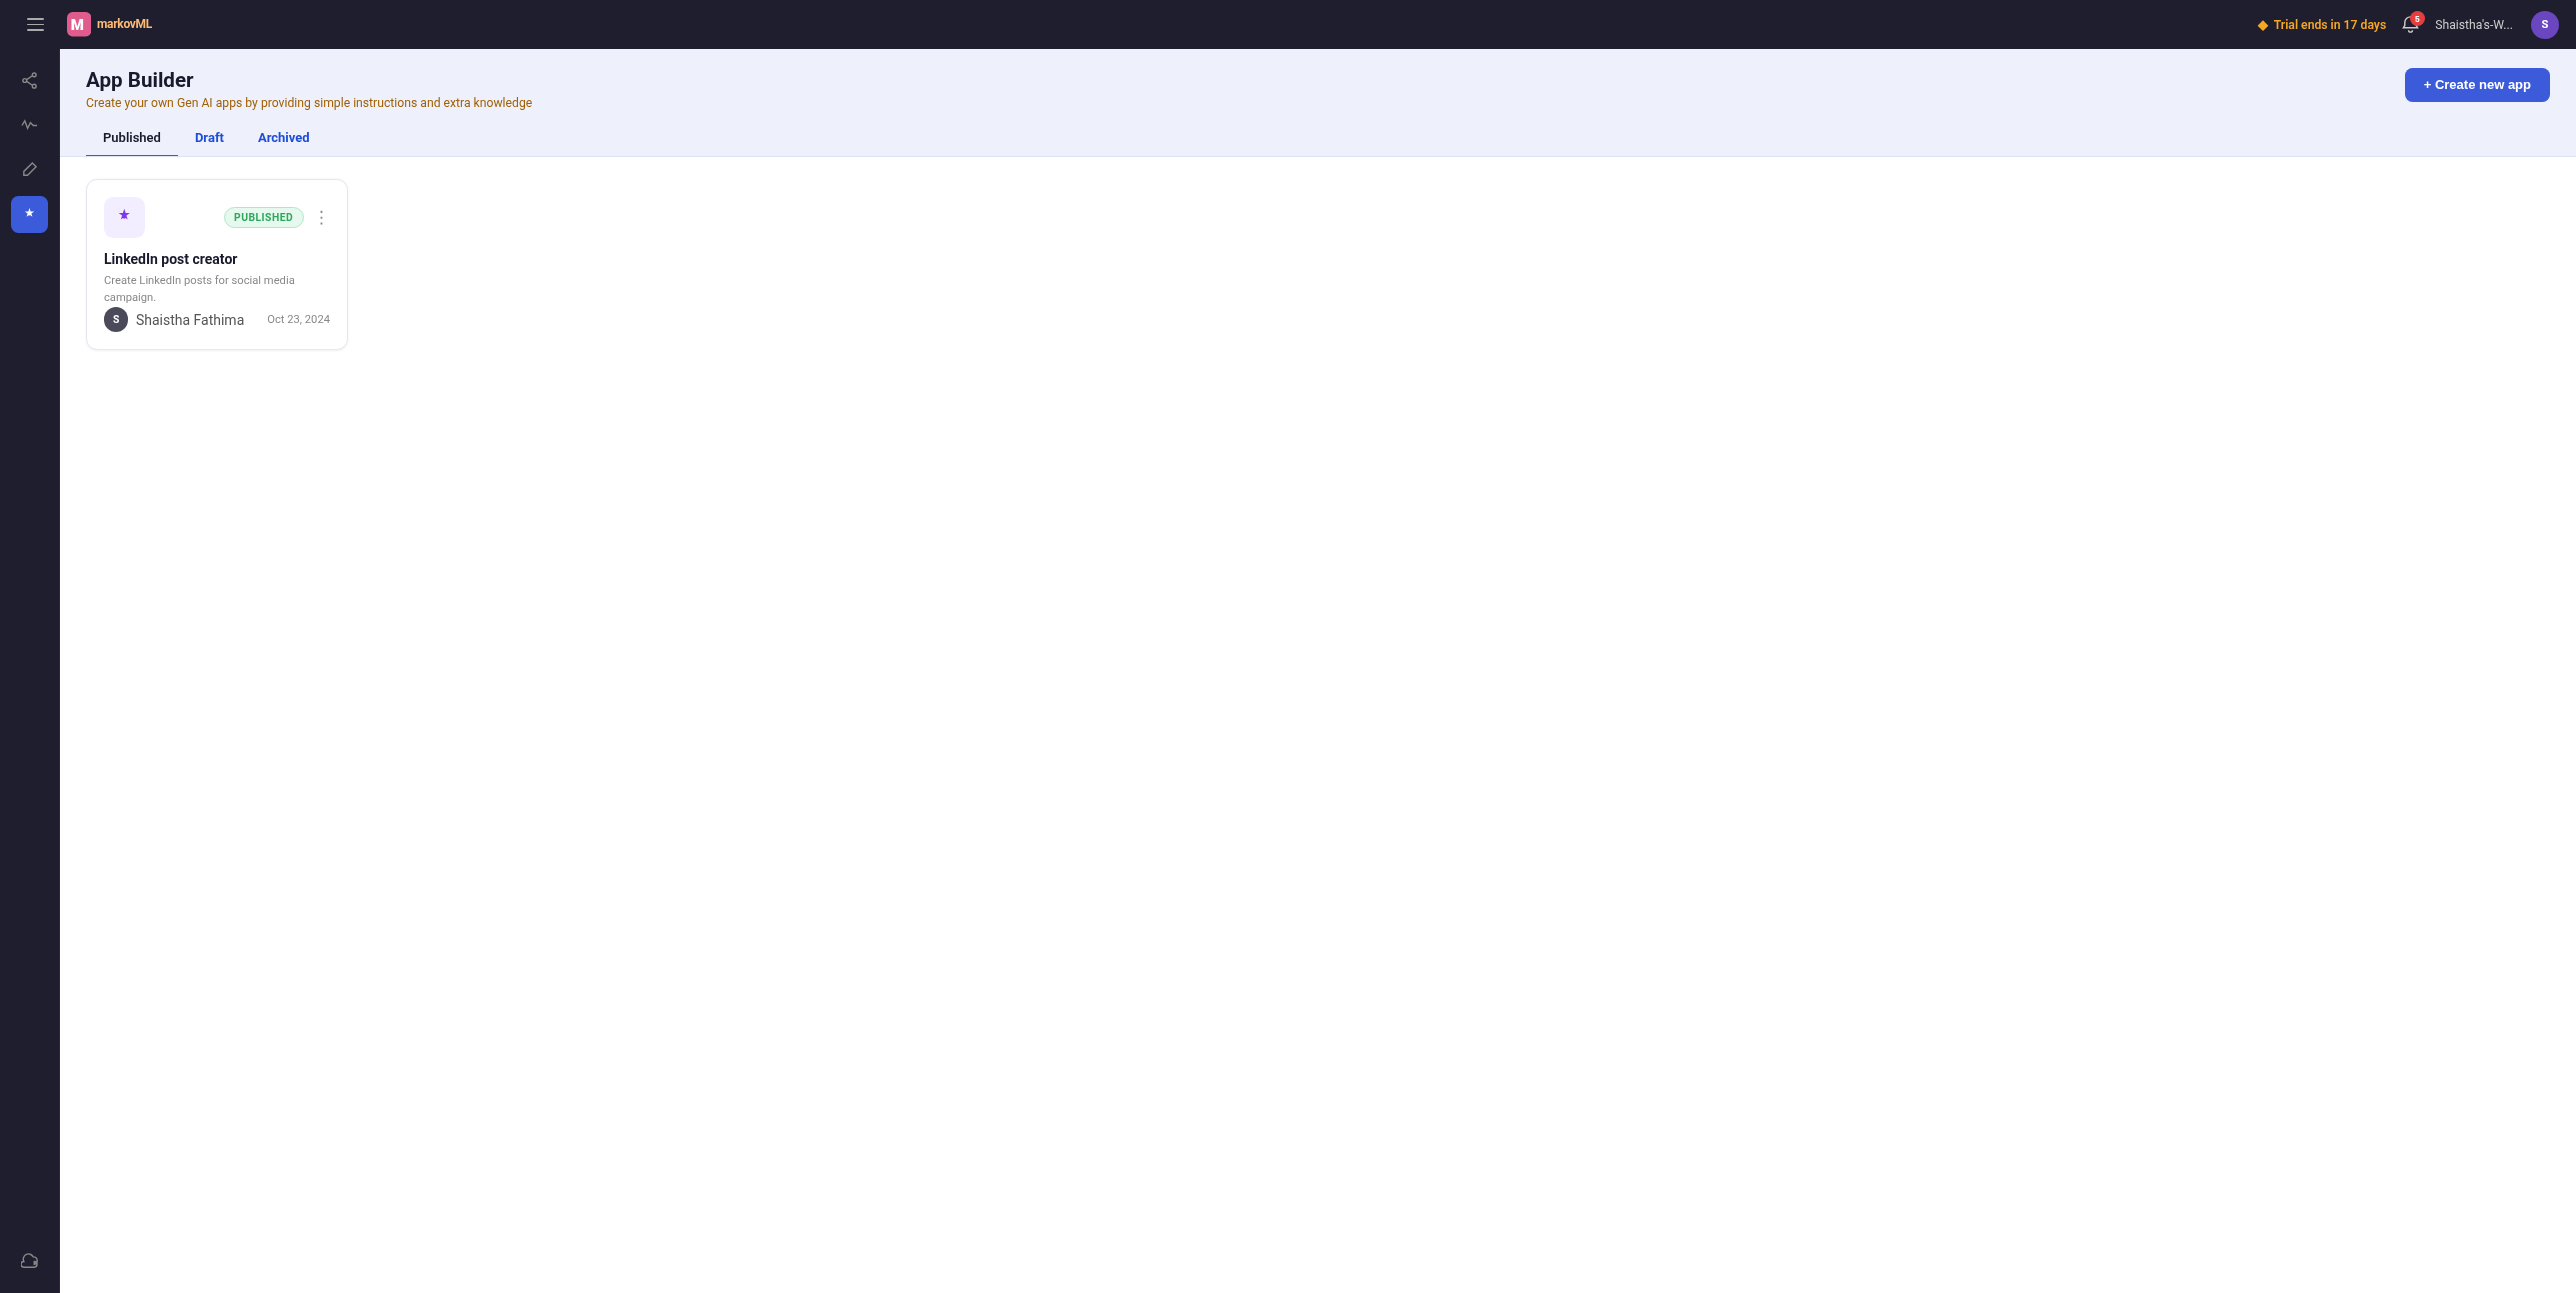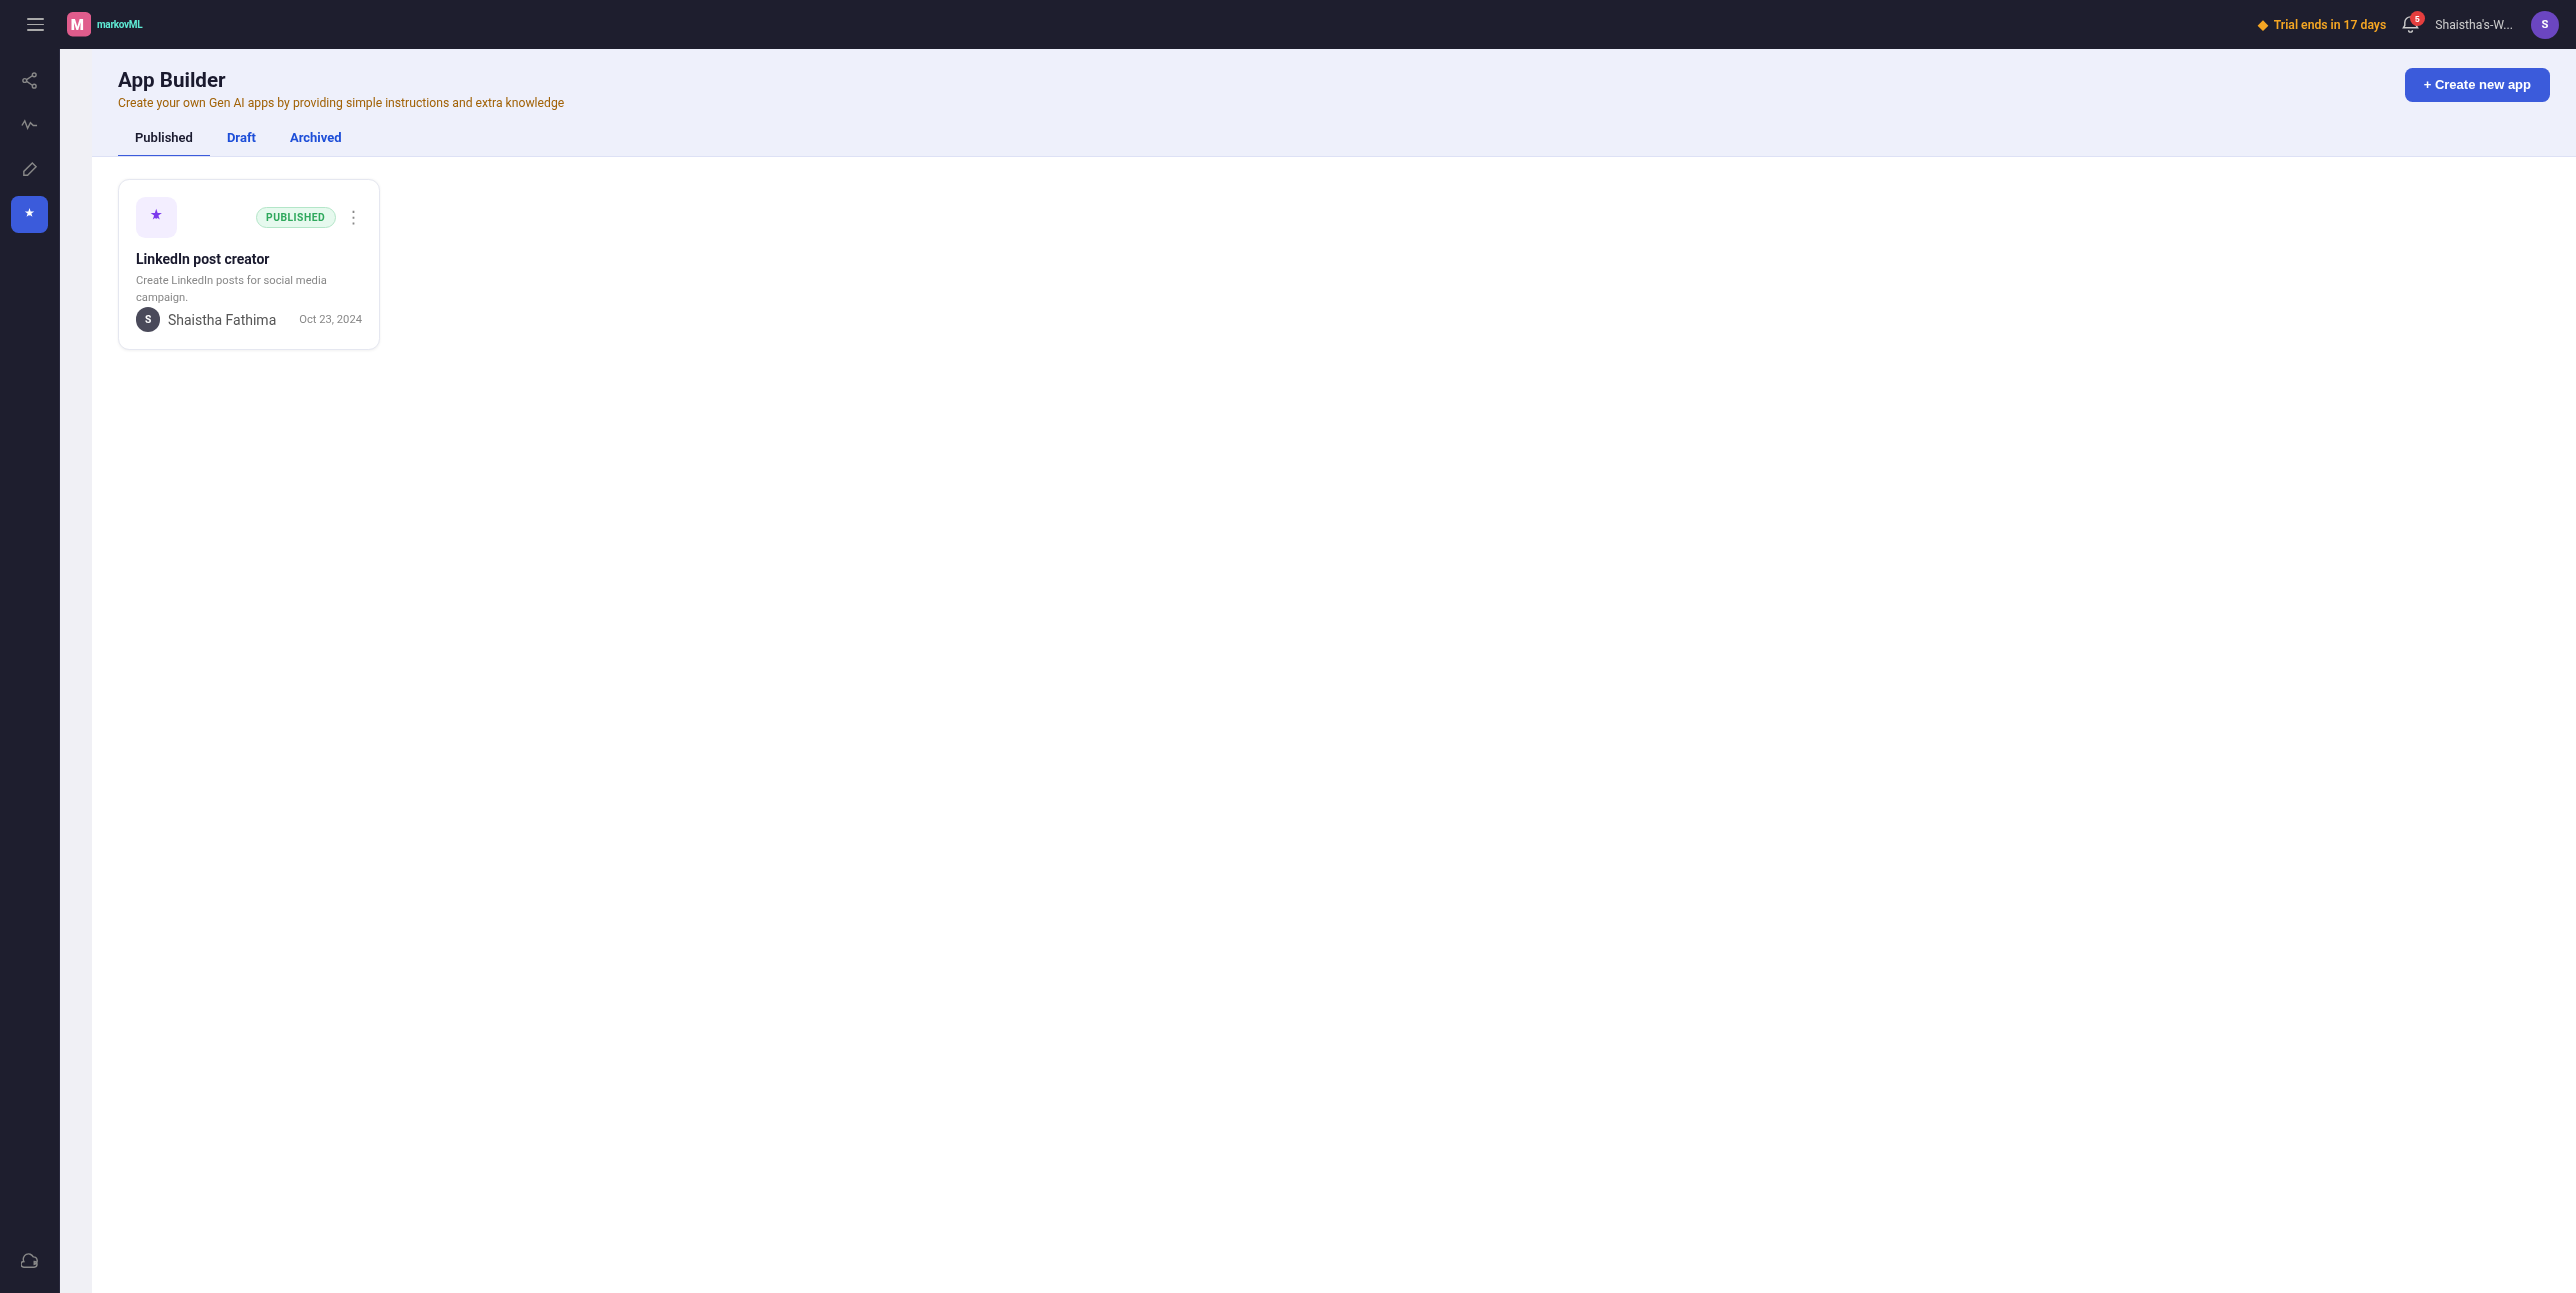--- a/index.html
+++ b/index.html
@@ -9,33 +9,33 @@
     .topnav {
       display: flex; align-items: center; justify-content: space-between;
       background: #1e1e2e; color: #fff; height: 49px; padding: 0 17px;
       position: fixed; top: 0; left: 0; right: 0; z-index: 100;
     }
     .topnav-left { display: flex; align-items: center; gap: 13px; }
     .hamburger-icon { display: flex; flex-direction: column; gap: 3.7px; cursor: pointer; padding: 3.7px; }
     .hamburger-icon span { display: block; width: 17px; height: 1.9px; background: #aaa; border-radius: 1.9px; }
     .logo { display: flex; align-items: center; gap: 5.6px; }
     .logo-icon { color: #e05c8c; font-size: 20.6px; font-weight: bold; }
-    .logo-text { font-size: 10px; font-weight: 700; color: #5eead4; letter-spacing: -0.3px; }
+    .logo-text { font-size: 12px; font-weight: 700; color: #fdba74; letter-spacing: -0.3px; }
 
     .topnav-right { display: flex; align-items: center; gap: 15px; }
     .trial-badge { display: flex; align-items: center; gap: 5.6px; color: #f5a623; font-size: 12.2px; font-weight: 600; }
     .diamond-icon { color: #f5a623; font-size: 13px; }
     .notif-btn { position: relative; background: none; border: none; cursor: pointer; color: #ccc; font-size: 17px; }
     .notif-count { position: absolute; top: -3.7px; right: -4.7px; background: #e53e3e; color: #fff; font-size: 8.4px; font-weight: 700; border-radius: 50%; width: 15px; height: 15px; display: flex; align-items: center; justify-content: center; }
     .user-area { display: flex; align-items: center; gap: 18px; cursor: pointer; }
     .user-name { color: #ccc; font-size: 12.2px; }
     .user-avatar { width: 28px; height: 28px; border-radius: 50%; background: #6b46c1; color: #fff; display: flex; align-items: center; justify-content: center; font-size: 11.2px; font-weight: 700; }
 
     
-    .layout { display: flex; height: 100vh; padding-top: 49px; gap: 32px; }
+    .layout { display: flex; height: 100vh; padding-top: 49px; }
 
     
     .sidebar {
       width: 60px; background: #1e1e2e; display: flex; flex-direction: column; align-items: center;
       padding: 13px 0; gap: 7.5px; flex-shrink: 0; border-right: 0.9px solid #2a2a3e;
     }
     .sidebar-item {
       width: 37px; height: 37px; border-radius: 7.5px; display: flex; align-items: center; justify-content: center;
       cursor: pointer; color: #888; font-size: 17px; transition: background 0.15s;
     }

